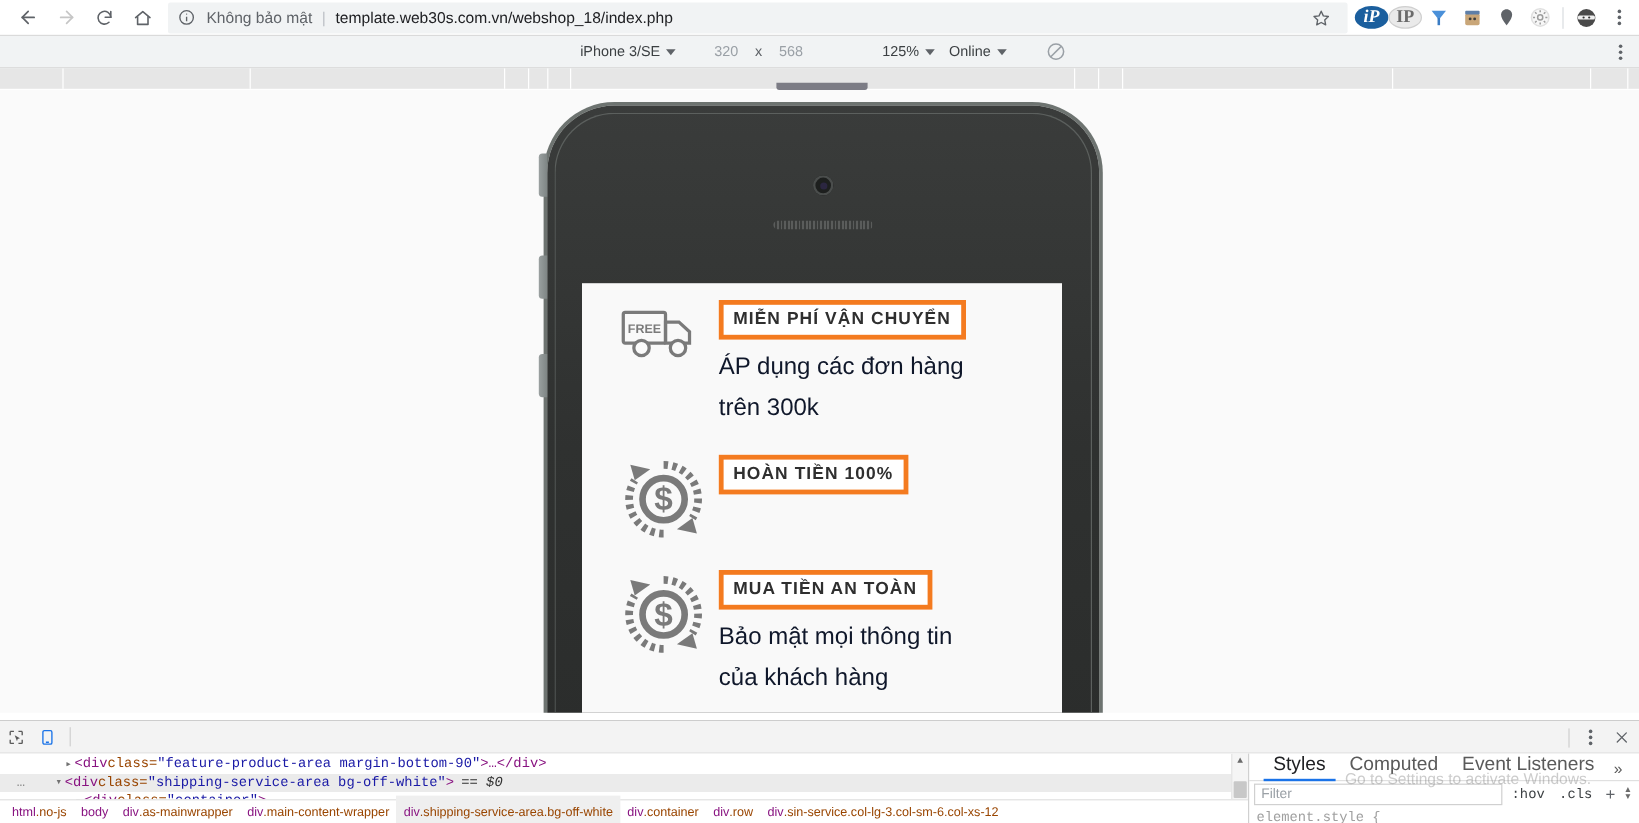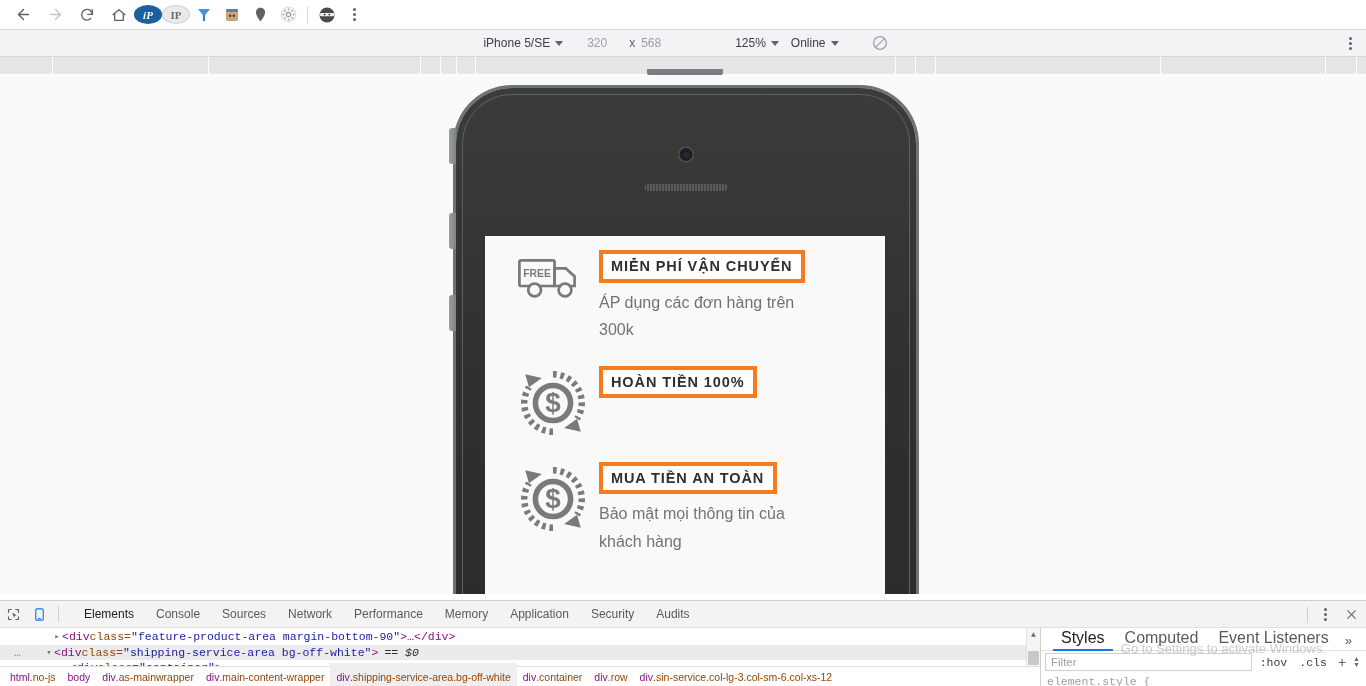--- a/index.html
+++ b/index.html
@@ -44,35 +44,35 @@
   .ext-icon {
     width: 28px; height: 30px;
     display:flex; align-items:center; justify-content:center;
     flex:none;
   }
   .ext-sep { width:1px; height:18px; background:#dadce0; margin:0 5px; }
   .kebab { width: 26px; height:30px; display:flex; flex-direction:column; align-items:center; justify-content:center; gap:2px;}
   .kebab i { width:3px;height:3px;border-radius:50%;background:#5f6368;display:block;}
 
   
-  .badge { width:41px;height:19px;border-radius:50%;display:flex;align-items:center;justify-content:center;font-size:11px;font-weight:bold;font-family:"Liberation Serif",serif;}
+  .badge { width:41px;height:19px;border-radius:50%;display:flex;align-items:center;justify-content:center;font-size:15px;font-weight:bold;font-family:"Liberation Serif",serif;}
 
   
   .device-bar {
     height: 27px; width:100%;
     background:#f1f3f4;
     border-bottom:1px solid #d8d8d8;
     display:flex; align-items:center; justify-content:center;
     position:relative;
     font-size: 12px; color:#3c4043;
   }
   .dev-group { display:flex; align-items:center; gap: 0; }
   .dev-select { display:flex;align-items:center;gap:5px; padding: 0 6px;}
   .caret { width:0;height:0;border-left:4px solid transparent;border-right:4px solid transparent;border-top:5px solid #5f6368;}
-  .dim-box { width:36px;text-align:left;color:#9aa0a6;}
+  .dim-box { width:36px;text-align:center;color:#9aa0a6;}
   .dim-x { color:#5f6368; padding: 0 6px; font-size: 12px;}
   .gap-lg { width: 52px; }
   .gap-md { width: 18px; }
   .rotate-ic { margin-left: 26px; width:18px;height:18px;color:#9aa0a6;}
   .dev-kebab { position:absolute; right:4px; top:0; height:27px;display:flex;flex-direction:column;align-items:center;justify-content:center;gap:2px;width:24px;}
   .dev-kebab i { width:3px;height:3px;border-radius:50%;background:#5f6368;display:block;}
 
   
   .ruler {
     height: 18px; width:100%;
@@ -156,22 +156,22 @@
     font-weight: bold;
     letter-spacing: .9px;
     color: #2f2f2f;
     background:#fff;
     border: 4px solid #f47b20;
     padding: 5px 9px 5px 8px;
     line-height: 1;
     white-space: nowrap;
   }
   .feat-desc {
-    font-size: 16px;
-    color: #737373;
+    font-size: 20px;
+    color: #0f172a;
     line-height: 1.72;
     margin-top: 6px;
     max-width: 232px;
   }
 
   
   .devtools {
     position:absolute; left:0; bottom:0;
     width:100%; height: 86px;
     background:#ffffff;
@@ -291,20 +291,38 @@
         </svg>
     </div>
     <div class="nav-btn">
       <svg width="16" height="16" viewBox="0 0 24 24" fill="none" stroke="currentColor" stroke-width="2" stroke-linecap="round" stroke-linejoin="round">
           <path d="M3 11.5 12 4l9 7.5"></path>
           <path d="M5.5 10.5V20h13v-9.5"></path>
         </svg>
     </div>
   </div>
 
+  <div class="omnibox">
+    <span class="info-icon">
+      <svg width="15" height="15" viewBox="0 0 24 24" fill="none" stroke="currentColor" stroke-width="1.8">
+          <circle cx="12" cy="12" r="9"></circle>
+          <line x1="12" y1="11" x2="12" y2="17"></line>
+          <circle cx="12" cy="7.6" r="0.9" fill="currentColor" stroke="none"></circle>
+        </svg>
+    </span>
+    <span class="sec-text">Không bảo mật</span>
+    <span class="sec-sep">|</span>
+    <span class="url">template.web30s.com.vn/webshop_18/index.php</span>
+    <span style="flex:1"></span>
+    <span class="star-icon">
+      <svg width="16" height="16" viewBox="0 0 24 24" fill="none" stroke="currentColor" stroke-width="1.7" stroke-linejoin="round">
+          <polygon points="12 3.5 14.7 9.3 21 10.1 16.4 14.4 17.6 20.6 12 17.6 6.4 20.6 7.6 14.4 3 10.1 9.3 9.3"></polygon>
+        </svg>
+    </span>
+  </div>
 
   <div class="ext-icons">
     <div class="ext-icon">
       <span class="badge" style="background:#1b5f9e;color:#fff;font-style:italic;">iP</span>
     </div>
     <div class="ext-icon">
       <span class="badge" style="background:#eaeaea;color:#6b6b6b;border:1px solid #cfcfcf;">IP</span>
     </div>
     <div class="ext-icon">
       <svg width="18" height="18" viewBox="0 0 24 24">
@@ -345,21 +363,21 @@
         <i></i>
         <i></i>
         <i></i>
       </div>
   </div>
 </div>
 
 <div class="device-bar">
   <div class="dev-group">
     <div class="dev-select">
-      <span>iPhone 5/SE</span>
+      <span>iPhone 3/SE</span>
       <span class="caret"></span>
     </div>
     <span class="gap-md"></span>
     <span class="dim-box">320</span>
     <span class="dim-x">x</span>
     <span class="dim-box">568</span>
     <span class="gap-lg"></span>
     <div class="dev-select">
       <span>125%</span>
       <span class="caret"></span>
@@ -475,31 +493,20 @@
           <path d="M10 9l7 4-3 1-1 3z" fill="currentColor" stroke="none"></path>
         </svg>
     </div>
     <div class="dt-ic sel">
       <svg width="15" height="15" viewBox="0 0 24 24" fill="none" stroke="currentColor" stroke-width="1.8">
           <rect x="6" y="3" width="12" height="18" rx="2"></rect>
           <line x1="10" y1="18.5" x2="14" y2="18.5"></line>
         </svg>
     </div>
     <div class="dt-vsep"></div>
-    <div class="dt-tabs">
-      <div class="dt-tab active">Elements</div>
-      <div class="dt-tab">Console</div>
-      <div class="dt-tab">Sources</div>
-      <div class="dt-tab">Network</div>
-      <div class="dt-tab">Performance</div>
-      <div class="dt-tab">Memory</div>
-      <div class="dt-tab">Application</div>
-      <div class="dt-tab">Security</div>
-      <div class="dt-tab">Audits</div>
-    </div>
     <div class="dt-right">
       <div class="dt-vsep"></div>
       <div class="dt-kebab">
           <i></i>
           <i></i>
           <i></i>
         </div>
       <div class="dt-close">
         <svg width="13" height="13" viewBox="0 0 24 24" fill="none" stroke="currentColor" stroke-width="2" stroke-linecap="round">
             <line x1="5" y1="5" x2="19" y2="19"></line>

